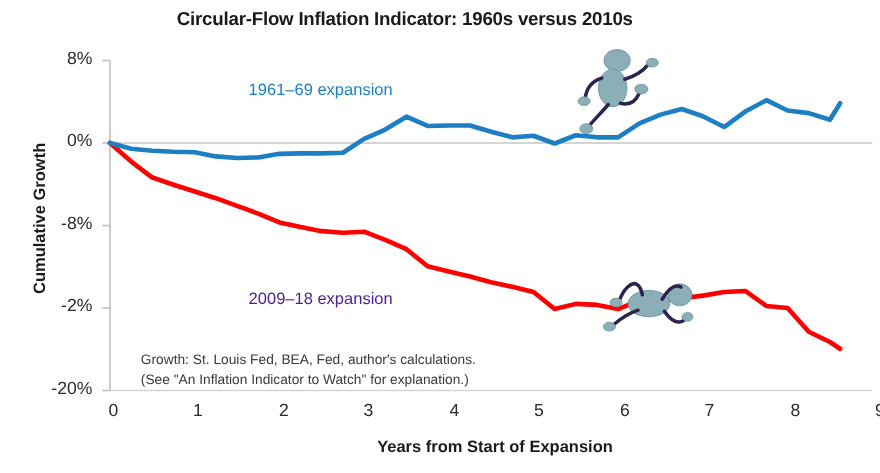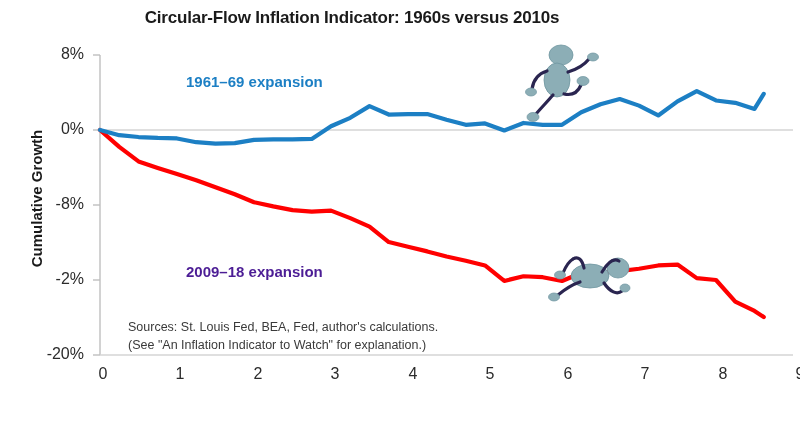--- a/index.html
+++ b/index.html
@@ -10,21 +10,21 @@
   #chart-root {
     position: relative;
     width: 800px;
     height: 430px;
     background: #ffffff;
     font-family: "Liberation Sans", sans-serif;
     overflow: hidden;
   }
   #chart-title {
     position: absolute;
-    left: 0;
+    left: 16px;
     top: 8px;
     width: 704px;
     text-align: center;
     font-size: 17px;
     font-weight: bold;
     color: #1a1a1a;
     letter-spacing: -0.2px;
   }
   .y-tick-label {
     position: absolute;
@@ -58,22 +58,23 @@
     top: 398px;
     width: 700px;
     text-align: center;
     font-size: 15px;
     font-weight: bold;
     color: #1a1a1a;
   }
   .series-label {
     position: absolute;
     font-size: 15px;
-    font-weight: bold;
+    font-weight: normal;
     white-space: nowrap;
+    margin-left: 40px;
   }
   #label-blue {
     left: 186px;
     top: 73px;
     color: #1C7FC4;
   }
   #label-red {
     left: 186px;
     top: 263px;
     color: #4c1d95;
@@ -94,20 +95,21 @@
   }
 </style>
 </head>
 <body>
 
 <div id="chart-root">
 
   <div id="chart-title">Circular-Flow Inflation Indicator: 1960s versus 2010s</div>
 
   <div id="y-axis-title">Cumulative Growth</div>
+  <div id="x-axis-title">Years from Start of Expansion</div>
 
   <div class="y-tick-label" style="left:24px; top:45px;">8%</div>
   <div class="y-tick-label" style="left:24px; top:120px;">0%</div>
   <div class="y-tick-label" style="left:24px; top:195px;">-8%</div>
   <div class="y-tick-label" style="left:24px; top:270px;">-2%</div>
   <div class="y-tick-label" style="left:24px; top:345px;">-20%</div>
 
   <div class="x-tick-label" style="left:83px; top:365px;">0</div>
   <div class="x-tick-label" style="left:160px; top:365px;">1</div>
   <div class="x-tick-label" style="left:238px; top:365px;">2</div>
@@ -116,21 +118,21 @@
   <div class="x-tick-label" style="left:470px; top:365px;">5</div>
   <div class="x-tick-label" style="left:548px; top:365px;">6</div>
   <div class="x-tick-label" style="left:625px; top:365px;">7</div>
   <div class="x-tick-label" style="left:703px; top:365px;">8</div>
   <div class="x-tick-label" style="left:780px; top:365px;">9</div>
 
   <div class="series-label" id="label-blue">1961–69 expansion</div>
   <div class="series-label" id="label-red">2009–18 expansion</div>
 
   <div id="source-note">
-    <div>Sources: St. Louis Fed, BEA, Fed, author's calculations.</div>
+    <div>Growth: St. Louis Fed, BEA, Fed, author's calculations.</div>
     <div>(See "An Inflation Indicator to Watch" for explanation.)</div>
   </div>
 
   <svg id="plot-svg" width="800" height="430">
     <g>
       <line x1="100" y1="55" x2="100" y2="355" stroke="#BFBFBF" stroke-width="1.4"></line>
       <line x1="100" y1="355" x2="793" y2="355" stroke="#D4D4D4" stroke-width="1.4"></line>
       <line x1="100" y1="130" x2="793" y2="130" stroke="#D4D4D4" stroke-width="1.6"></line>
       <line x1="93" y1="55" x2="100" y2="55" stroke="#BFBFBF" stroke-width="1.4"></line>
       <line x1="93" y1="130" x2="100" y2="130" stroke="#BFBFBF" stroke-width="1.4"></line>

